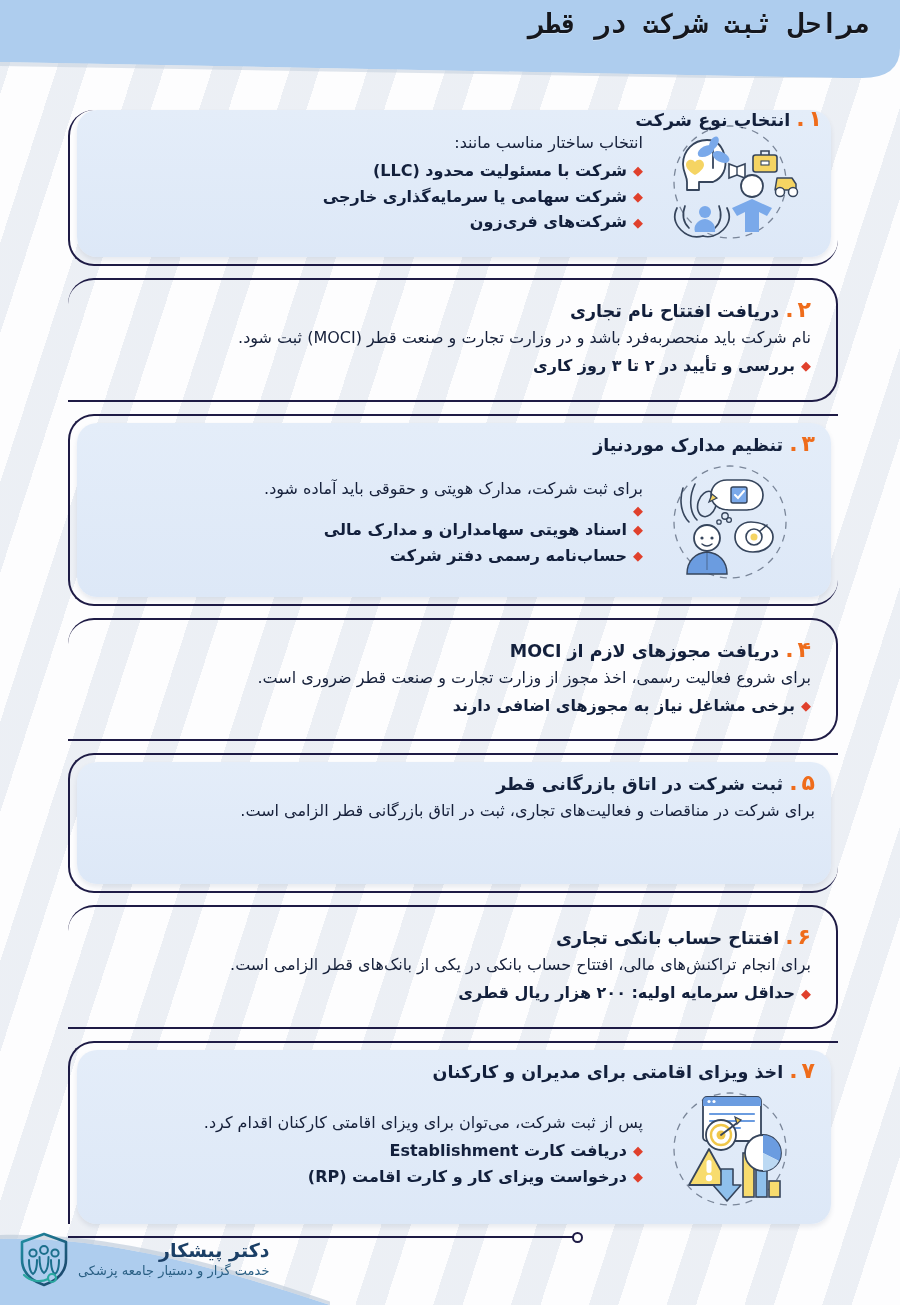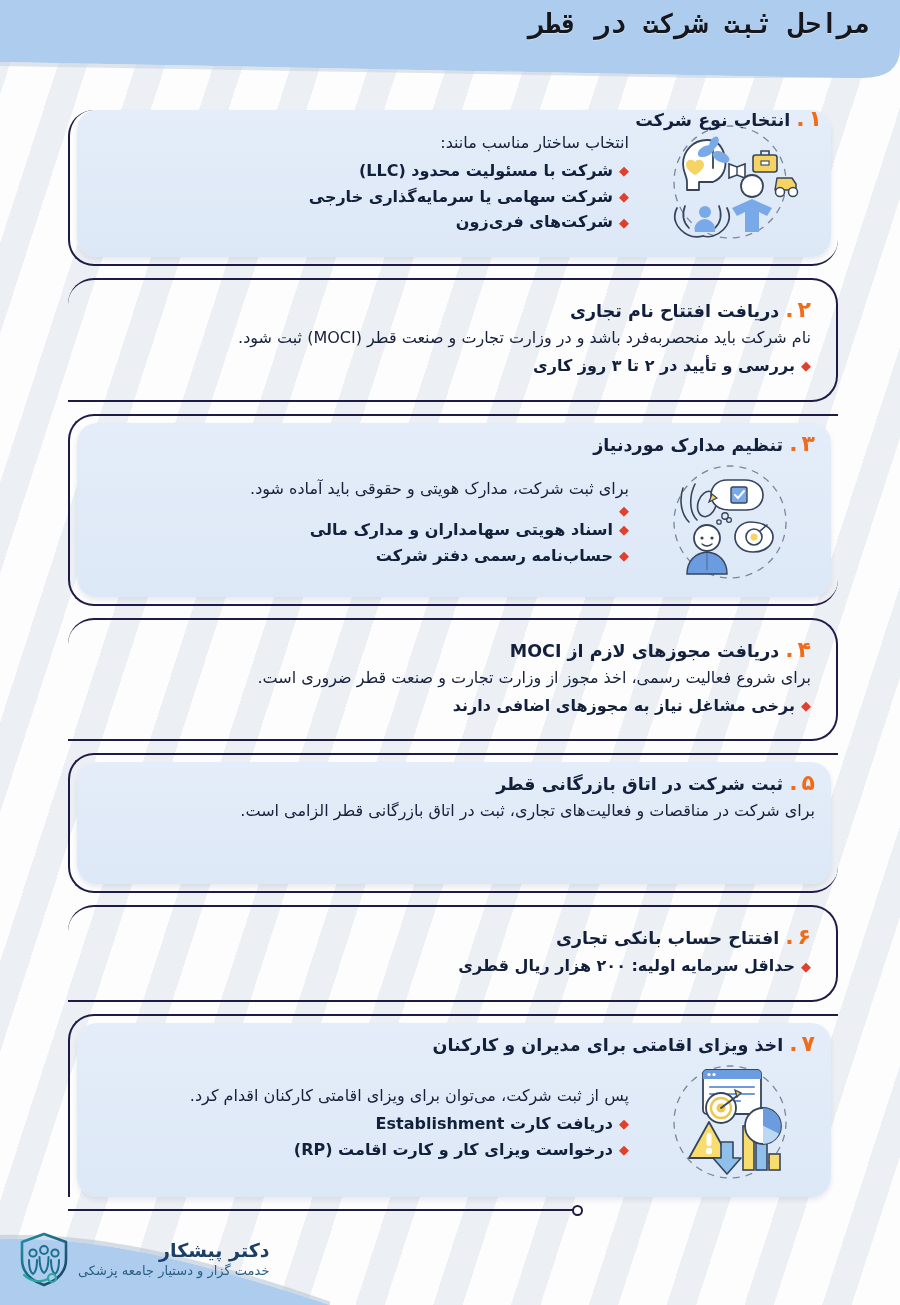--- a/index.html
+++ b/index.html
@@ -163,21 +163,21 @@
     line-height: 1;
     flex: 0 0 auto;
   }
 
   
   .body-row {
     display: flex;
     flex-direction: row-reverse;
     align-items: center;
     justify-content: flex-start;
-    gap: 16px;
+    gap: 2px;
   }
   .text-col { flex: 1 1 auto; text-align: right; }
   .art-col  { flex: 0 0 auto; width: 170px; display: flex; justify-content: center; }
 
   
   .lead-line {
     position: absolute;
     height: 2.5px;
     background: #1e1b45;
     top: 10px;
@@ -423,20 +423,21 @@
     </div>
 
     <div class="step" style="margin-top:12px;">
       <div class="frame" style="border-left:none; border-bottom-left-radius:0;">
         <div class="card plain">
           <div class="head">
             <span class="num">۶</span>
             <span class="dot-sep">.</span>
             <span class="title">افتتاح حساب بانکی تجاری</span>
           </div>
+          <div class="desc">برای انجام تراکنش‌های مالی، افتتاح حساب بانکی در یکی از بانک‌های قطر الزامی است.</div>
           <ul class="bullets">
             <li>
               <span class="dia">◆</span>
               <span>حداقل سرمایه اولیه: ۲۰۰ هزار ریال قطری</span>
             </li>
           </ul>
         </div>
       </div>
     </div>
 

